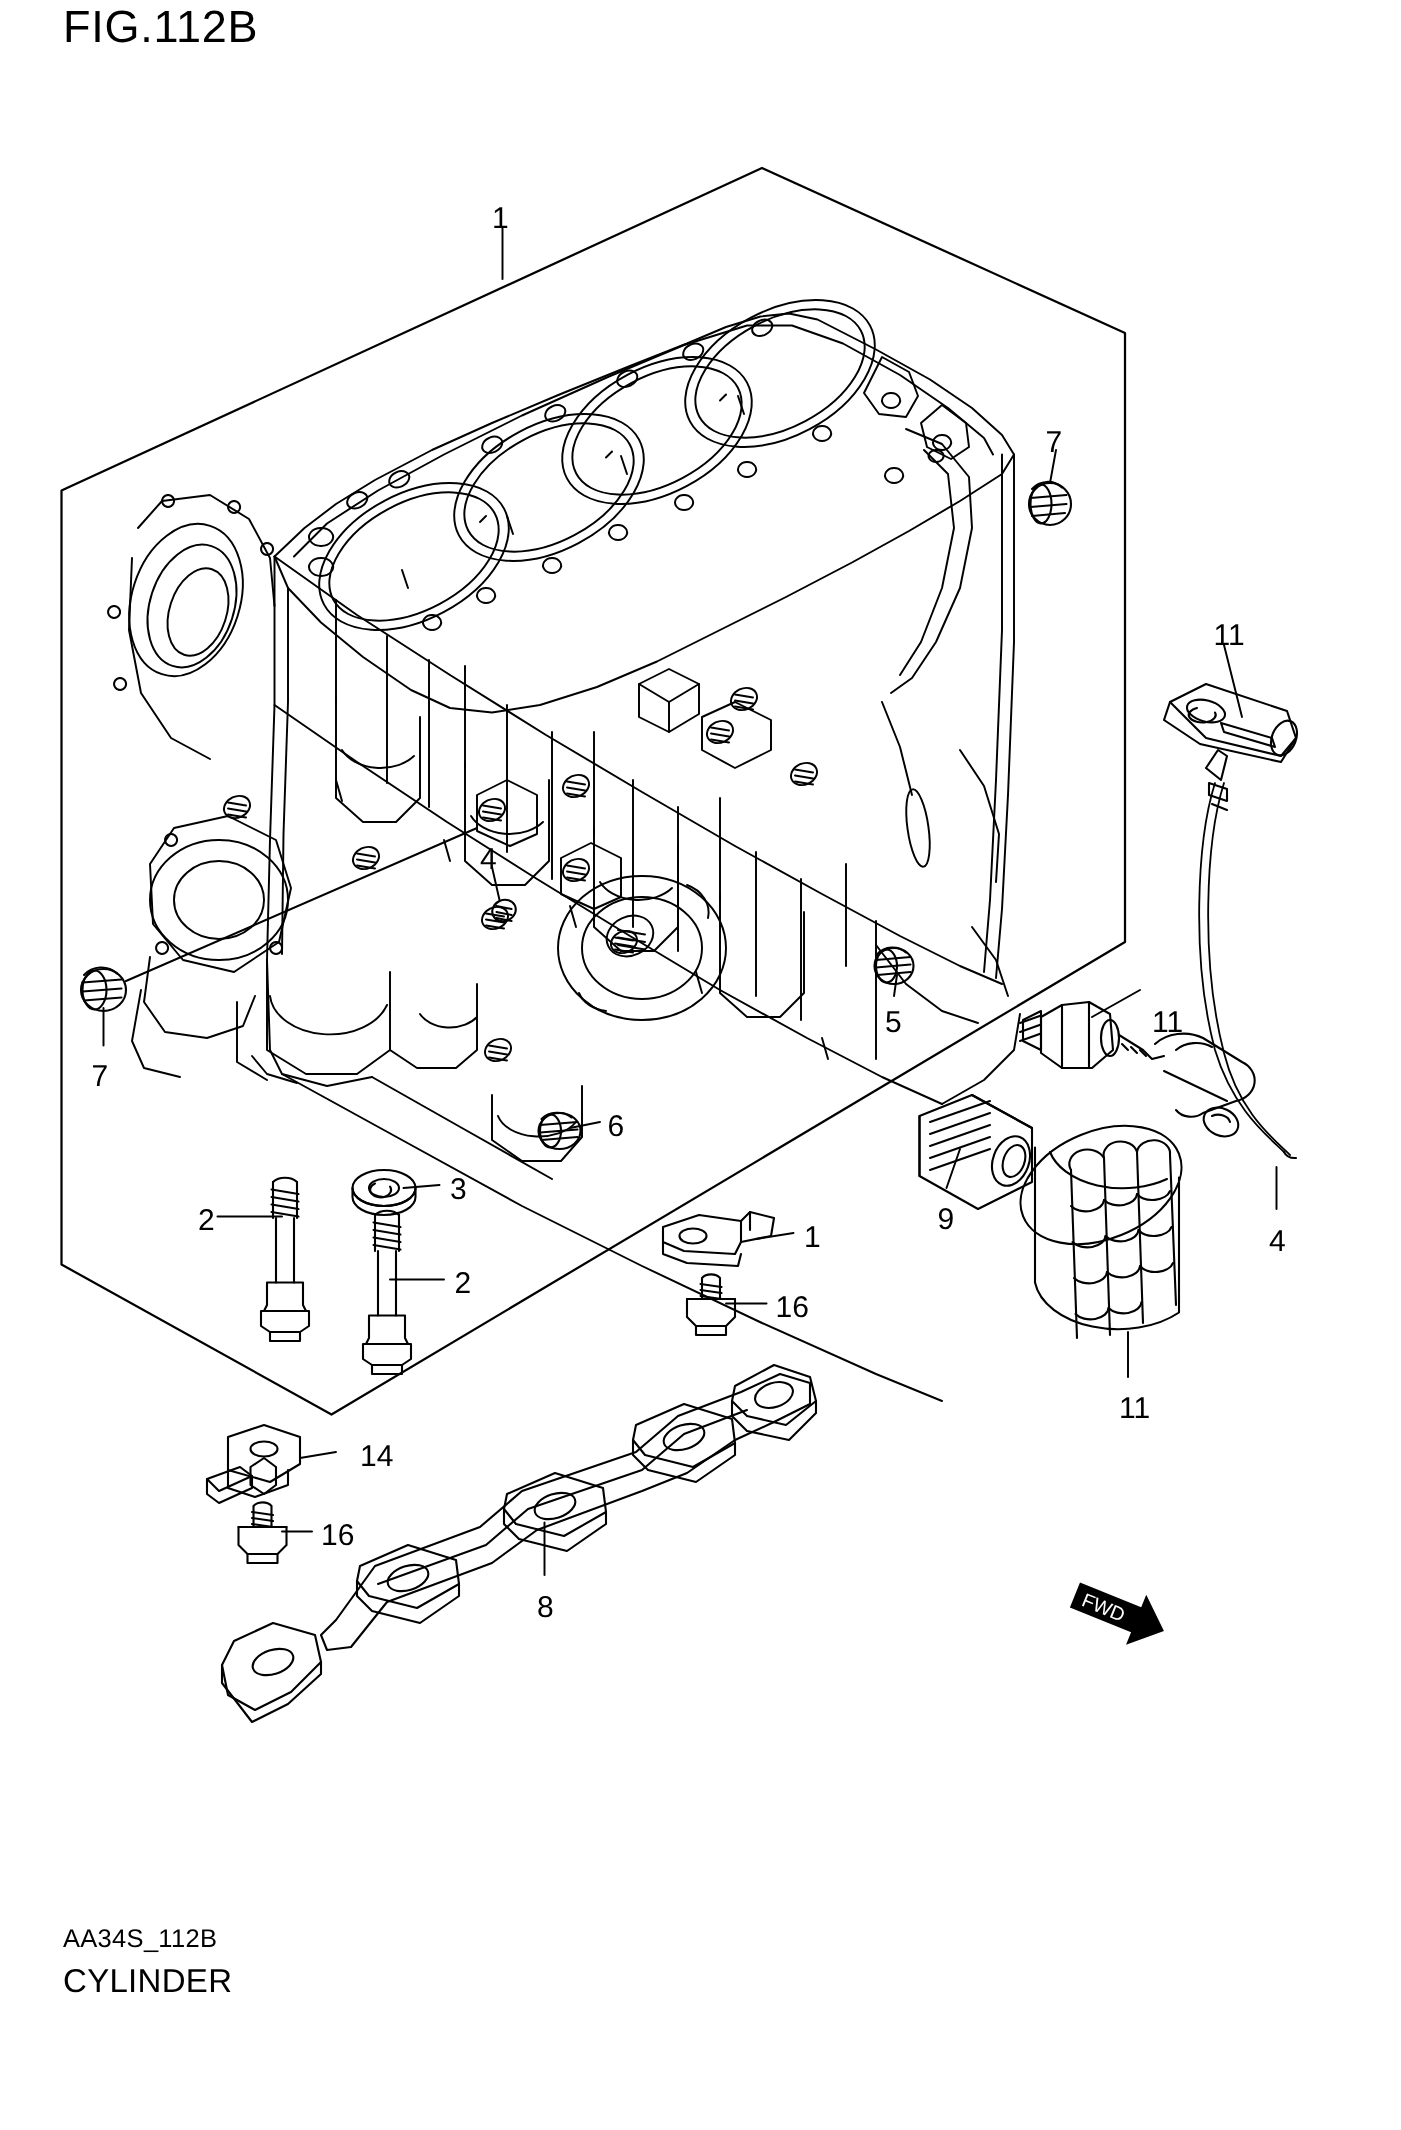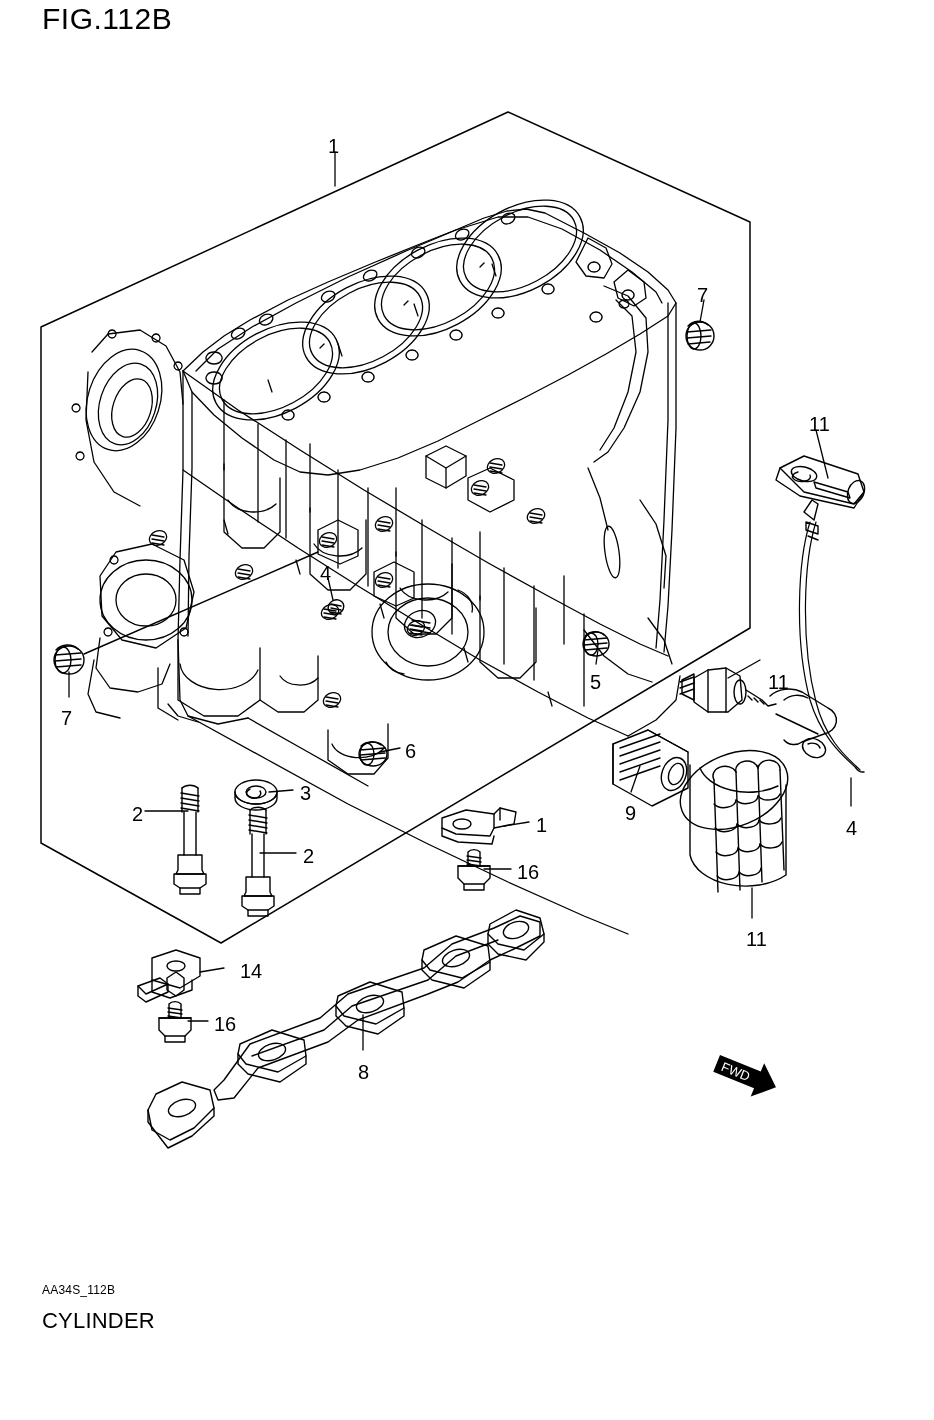--- a/index.html
+++ b/index.html
@@ -11,21 +11,21 @@
   }
   #page{position:absolute;left:0;top:0;width:934px;height:1420px;margin-left:28px;}
 
   .fig-title{
     position:absolute;left:14px;top:4px;
     font-size:30px;letter-spacing:0.5px;font-weight:400;line-height:1;
     white-space:pre;
   }
   .footer-code{
     position:absolute;left:14px;top:1283px;
-    font-size:12px;letter-spacing:0.2px;white-space:pre;
+    font-size:17px;letter-spacing:0.2px;white-space:pre;
   }
   .footer-name{
     position:absolute;left:14px;top:1308px;
     font-size:22px;letter-spacing:0.2px;white-space:pre;
   }
 
   .diagram{position:absolute;left:0;top:0;width:934px;height:1260px;}
   svg{display:block;}
 
   .callout{

